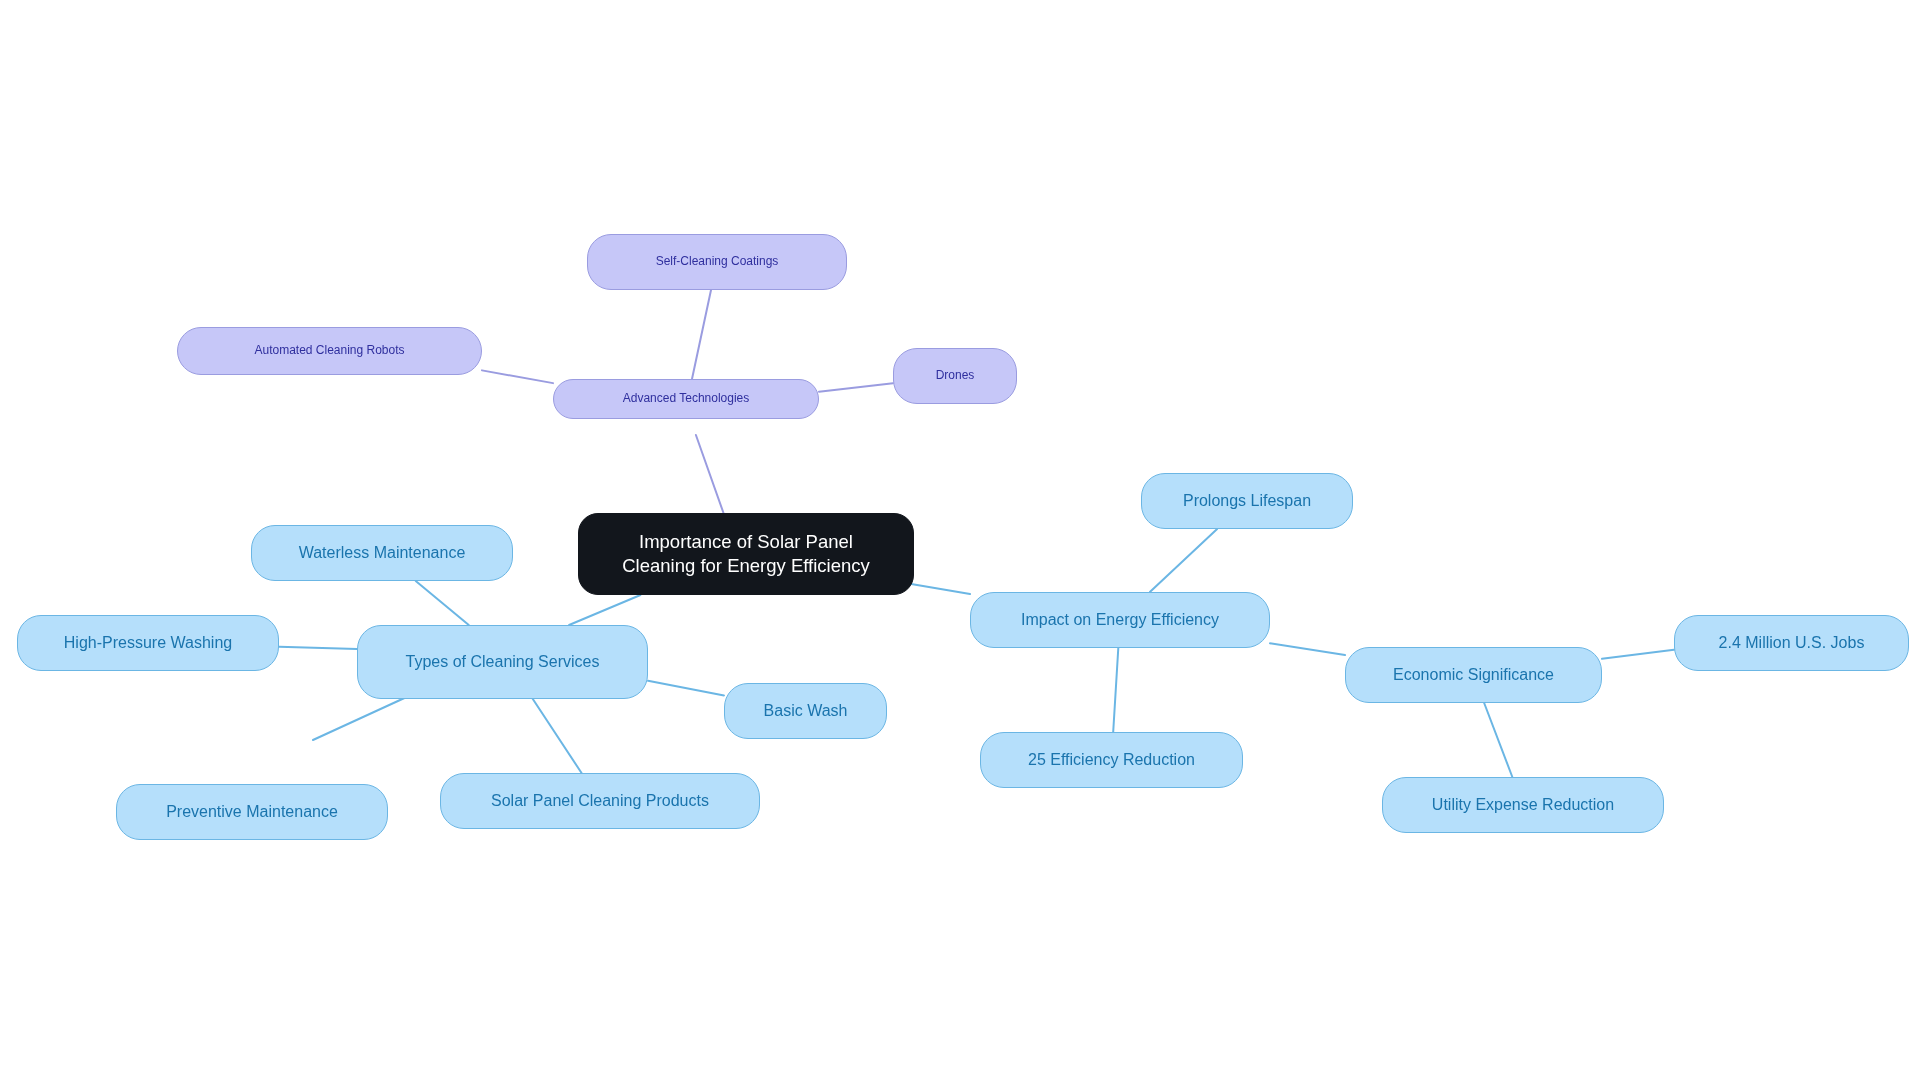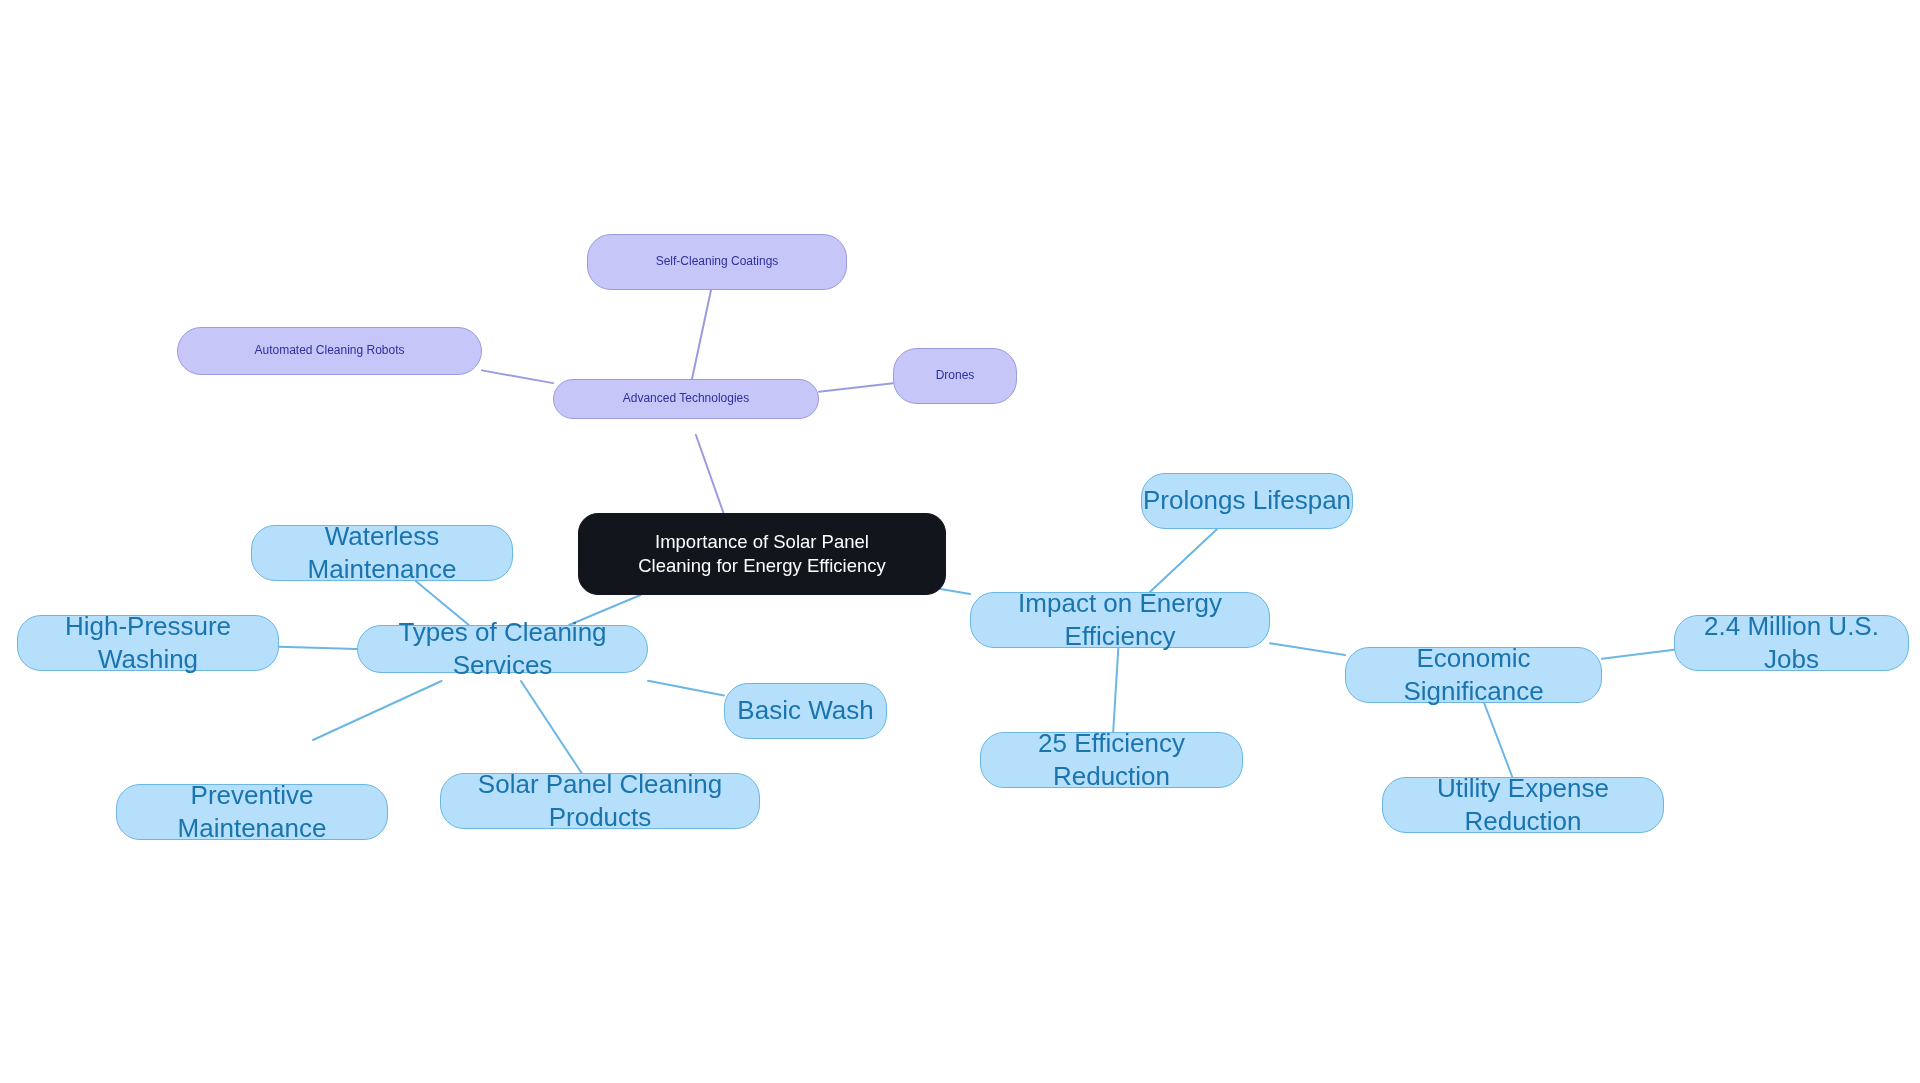--- a/index.html
+++ b/index.html
@@ -47,21 +47,21 @@
   .node-purple {
     background: #c6c7f8;
     border-color: #9a9ce0;
     color: #2f2f9e;
     font-size: 12px;
   }
   .node-blue {
     background: #b5dffb;
     border-color: #6bb6e4;
     color: #1a74ad;
-    font-size: 26px;
+    font-size: 16px;
   }
 </style>
 </head>
 <body>
 
 <div id="canvas">
   <svg id="edge-layer">
       <line x1="723.4965986394558" y1="513" x2="695.9047619047619" y2="435" stroke="#9a9ce0" stroke-width="2" stroke-linecap="round"></line>
       <line x1="691.9862068965517" y1="379" x2="711.0137931034483" y2="290" stroke="#9a9ce0" stroke-width="2" stroke-linecap="round"></line>
       <line x1="553" y1="383.1234221598878" x2="482" y2="370.3772791023843" stroke="#9a9ce0" stroke-width="2" stroke-linecap="round"></line>
@@ -73,27 +73,27 @@
       <line x1="520.9459459459459" y1="681" x2="581.5540540540541" y2="773" stroke="#6bb6e4" stroke-width="2" stroke-linecap="round"></line>
       <line x1="648" y1="680.8514851485148" x2="724" y2="695.3993399339934" stroke="#6bb6e4" stroke-width="2" stroke-linecap="round"></line>
       <line x1="898" y1="581.6439790575917" x2="970" y2="594.0837696335078" stroke="#6bb6e4" stroke-width="2" stroke-linecap="round"></line>
       <line x1="1149.8823529411766" y1="592" x2="1217.1176470588234" y2="529" stroke="#6bb6e4" stroke-width="2" stroke-linecap="round"></line>
       <line x1="1118.3" y1="648" x2="1113.2" y2="732" stroke="#6bb6e4" stroke-width="2" stroke-linecap="round"></line>
       <line x1="1270" y1="643.3380480905233" x2="1345" y2="655.007072135785" stroke="#6bb6e4" stroke-width="2" stroke-linecap="round"></line>
       <line x1="1602" y1="658.8364779874214" x2="1674" y2="649.7798742138365" stroke="#6bb6e4" stroke-width="2" stroke-linecap="round"></line>
       <line x1="1484.1615384615384" y1="703" x2="1512.3384615384616" y2="777" stroke="#6bb6e4" stroke-width="2" stroke-linecap="round"></line>
     </svg>
   <div id="node-layer">
-      <div class="node node-root" style="left: 578px; top: 513px; width: 368px; height: 82px;">Importance of Solar Panel
+      <div class="node node-root" style="left: 578px; top: 513px; width: 336px; height: 82px;">Importance of Solar Panel
 Cleaning for Energy Efficiency</div>
       <div class="node node-purple" style="left: 553px; top: 379px; width: 266px; height: 40px;">Advanced Technologies</div>
       <div class="node node-purple" style="left: 587px; top: 234px; width: 260px; height: 56px;">Self-Cleaning Coatings</div>
       <div class="node node-purple" style="left: 177px; top: 327px; width: 305px; height: 48px;">Automated Cleaning Robots</div>
       <div class="node node-purple" style="left: 893px; top: 348px; width: 124px; height: 56px;">Drones</div>
-      <div class="node node-blue" style="left: 357px; top: 625px; width: 291px; height: 48px;">Types of Cleaning Services</div>
+      <div class="node node-blue" style="left: 357px; top: 625px; width: 291px; height: 74px;">Types of Cleaning Services</div>
       <div class="node node-blue" style="left: 251px; top: 525px; width: 262px; height: 56px;">Waterless Maintenance</div>
       <div class="node node-blue" style="left: 17px; top: 615px; width: 262px; height: 56px;">High-Pressure Washing</div>
       <div class="node node-blue" style="left: 116px; top: 740px; width: 272px; height: 56px; margin-top: 44px;">Preventive Maintenance</div>
       <div class="node node-blue" style="left: 440px; top: 773px; width: 320px; height: 56px;">Solar Panel Cleaning Products</div>
       <div class="node node-blue" style="left: 724px; top: 683px; width: 163px; height: 56px;">Basic Wash</div>
       <div class="node node-blue" style="left: 970px; top: 592px; width: 300px; height: 56px;">Impact on Energy Efficiency</div>
       <div class="node node-blue" style="left: 1141px; top: 473px; width: 212px; height: 56px;">Prolongs Lifespan</div>
       <div class="node node-blue" style="left: 980px; top: 732px; width: 263px; height: 56px;">25 Efficiency Reduction</div>
       <div class="node node-blue" style="left: 1345px; top: 647px; width: 257px; height: 56px;">Economic Significance</div>
       <div class="node node-blue" style="left: 1674px; top: 607px; width: 235px; height: 56px; margin-top: 8px;">2.4 Million U.S. Jobs</div>

